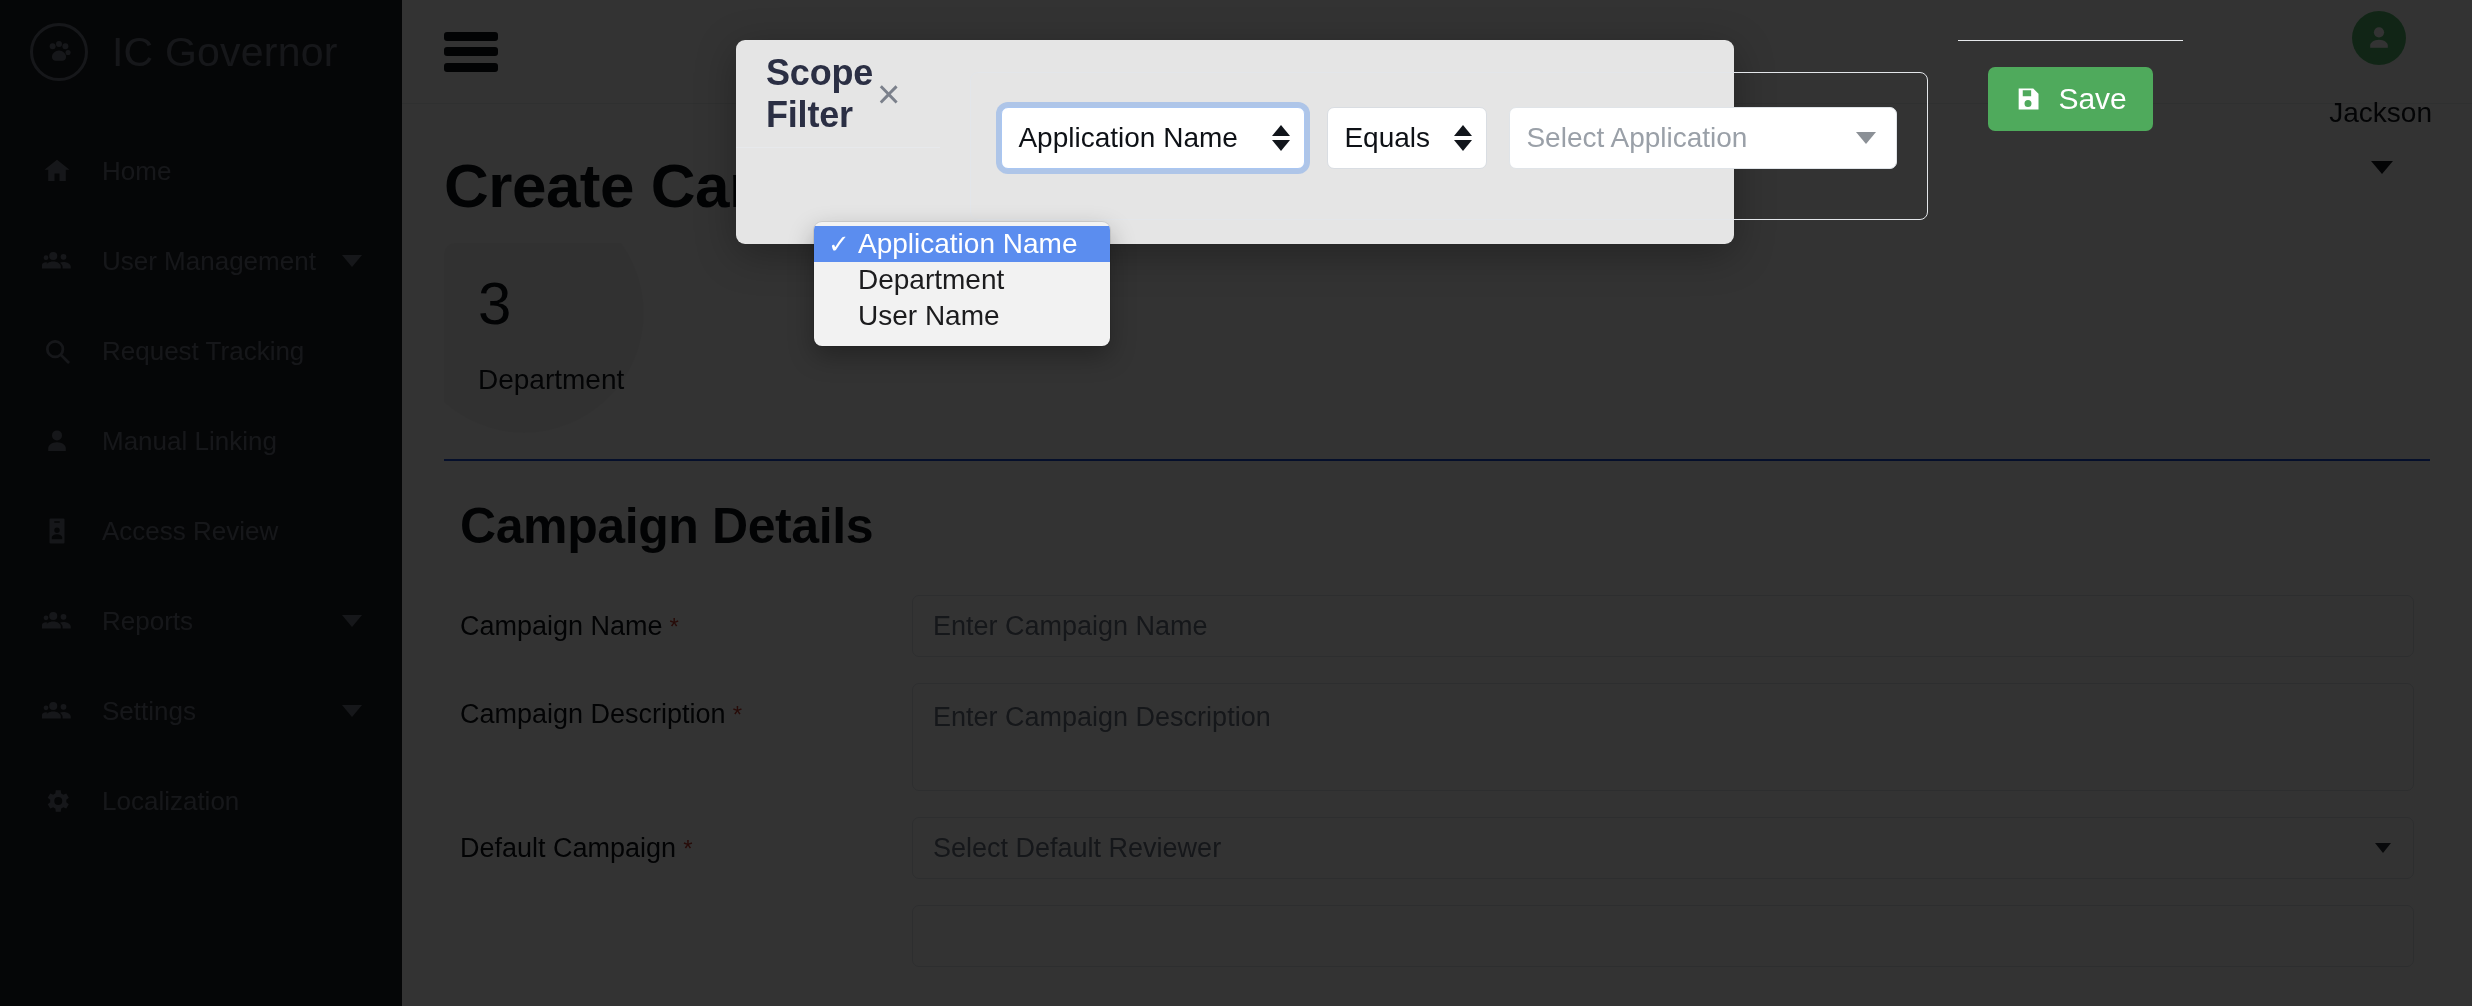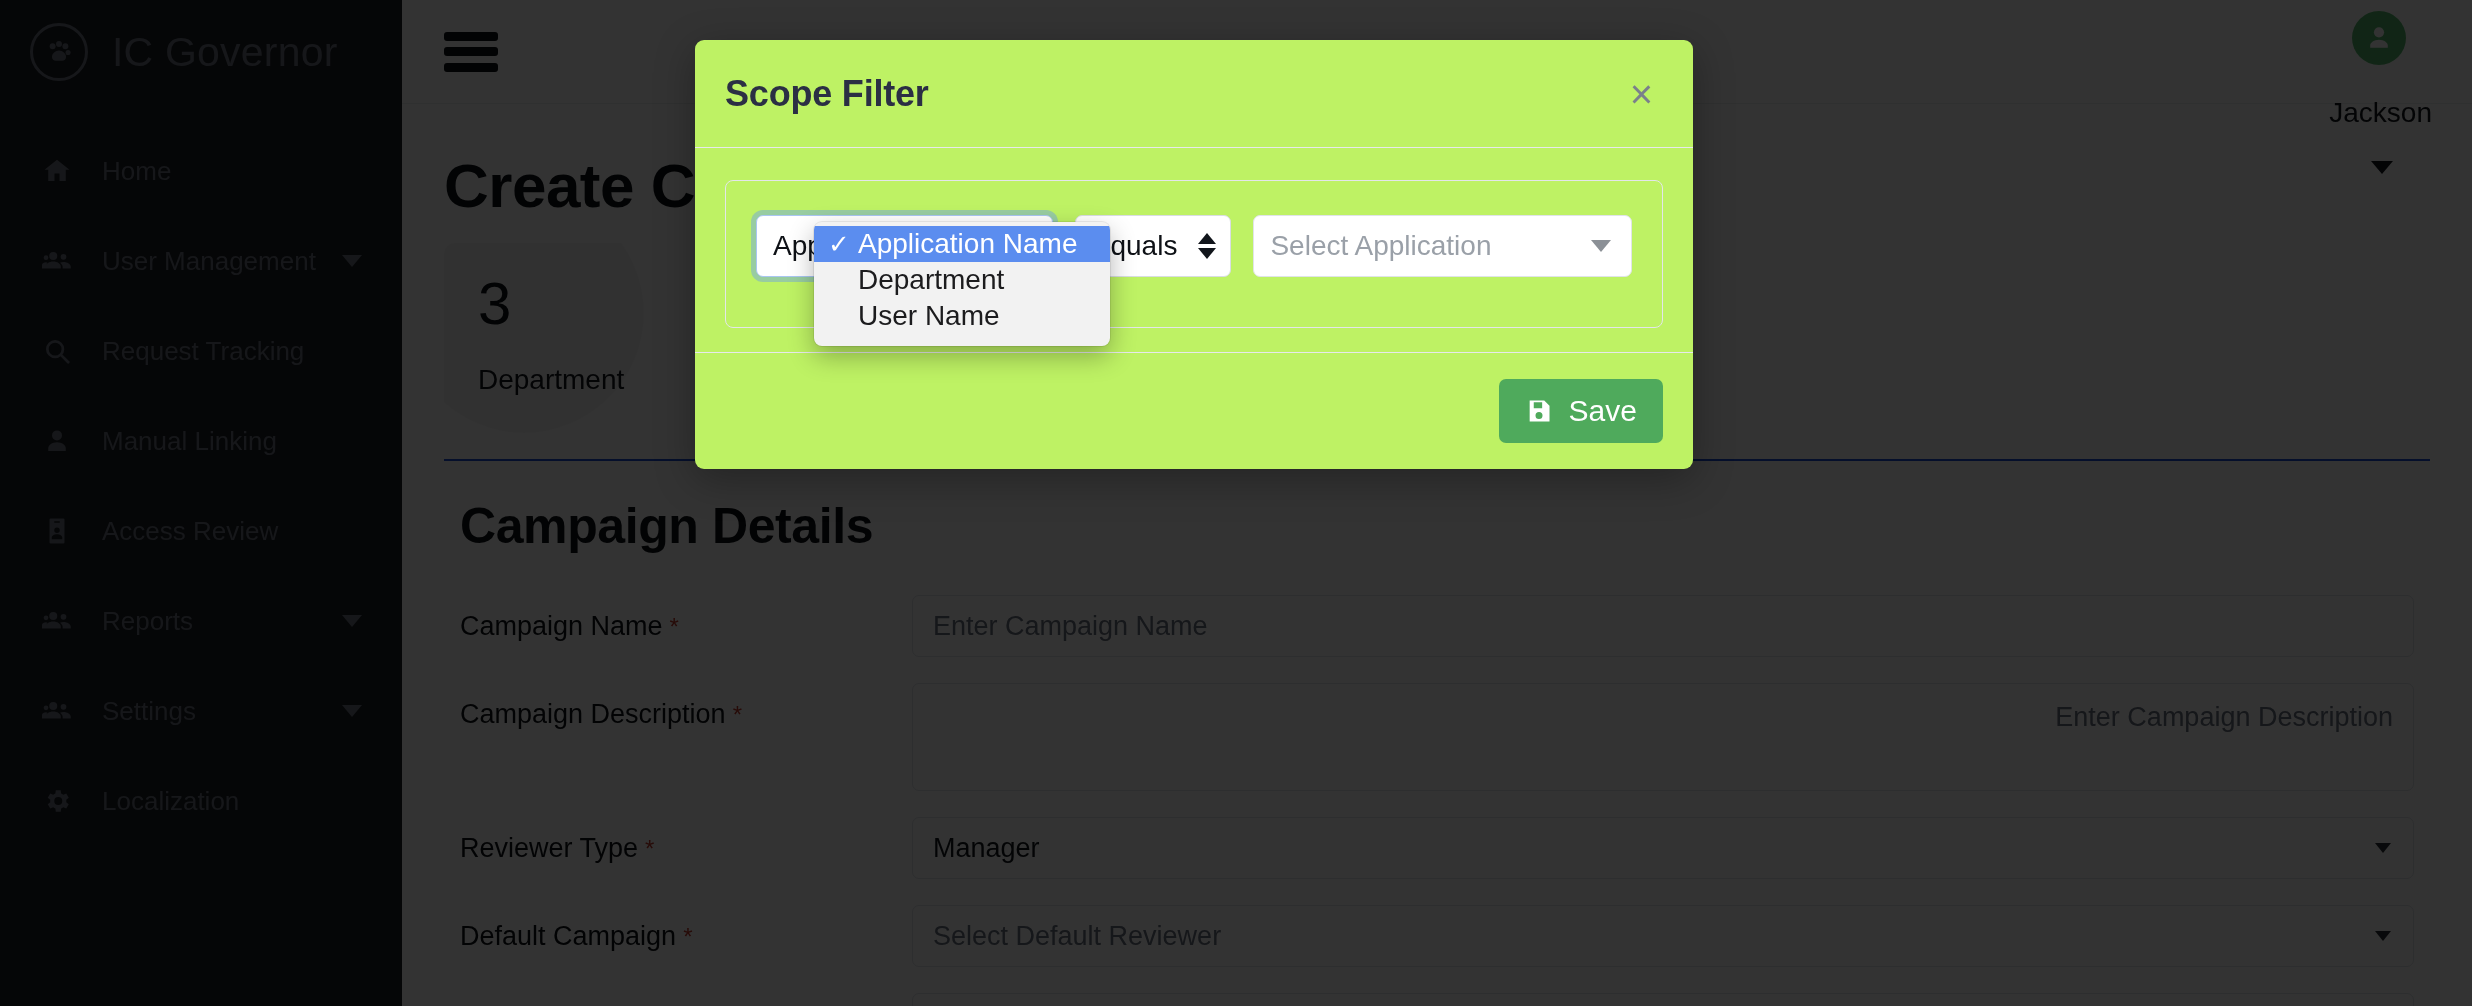--- a/index.html
+++ b/index.html
@@ -190,21 +190,21 @@
     border: 1px solid #dfe3e8;
     border-radius: 7px;
     background: #ffffff;
     height: 62px;
     display: flex; align-items: center;
     padding: 0 20px;
     font-size: 27px;
     color: #6b7280;
     position: relative;
   }
-  .form-control.textarea { height: 108px; align-items: flex-start; padding-top: 18px; justify-content: flex-end; }
+  .form-control.textarea { height: 108px; align-items: flex-start; padding-top: 18px; }
   .form-control.filled { color: #11151b; }
   .form-control.selectish::after {
     content: "";
     position: absolute; right: 22px; top: 50%;
     transform: translateY(-50%);
     width: 0; height: 0;
     border-left: 8px solid transparent;
     border-right: 8px solid transparent;
     border-top: 10px solid #2a2f37;
   }
@@ -212,27 +212,27 @@
   
   .backdrop {
     position: absolute; inset: 0;
     background: rgba(0,0,0,0.80);
     z-index: 50;
   }
 
   
   .modal {
     position: absolute;
-    left: 695px; top: 40px;
+    left: 736px; top: 40px;
     width: 998px;
-    background: #bef264;
+    background: #e5e5e5;
     border-radius: 9px;
     z-index: 60;
     box-shadow: 0 10px 40px rgba(0,0,0,.3);
-    display: flex; flex-direction: column;
+    display: flex; flex-direction: row;
   }
   .modal-header {
     display: flex; align-items: center;
     padding: 28px 36px 28px 30px;
     border-bottom: 1px solid #e7e9ec;
     height: 108px;
   }
   .modal-title {
     font-size: 36px; font-weight: 700; color: #2b2f44;
     letter-spacing: -.2px;
@@ -510,28 +510,20 @@
 
         <div class="form-row">
           <div class="form-label">
             <span>Campaign Description</span><span class="req">*</span>
           </div>
           <div class="form-control textarea">
             <span>Enter Campaign Description</span>
           </div>
         </div>
 
-        <div class="form-row">
-          <div class="form-label">
-            <span>Reviewer Type</span><span class="req">*</span>
-          </div>
-          <div class="form-control filled selectish">
-            <span>Manager</span>
-          </div>
-        </div>
 
         <div class="form-row">
           <div class="form-label">
             <span>Default Campaign</span><span class="req">*</span>
           </div>
           <div class="form-control selectish">
             <span>Select Default Reviewer</span>
           </div>
         </div>
 

